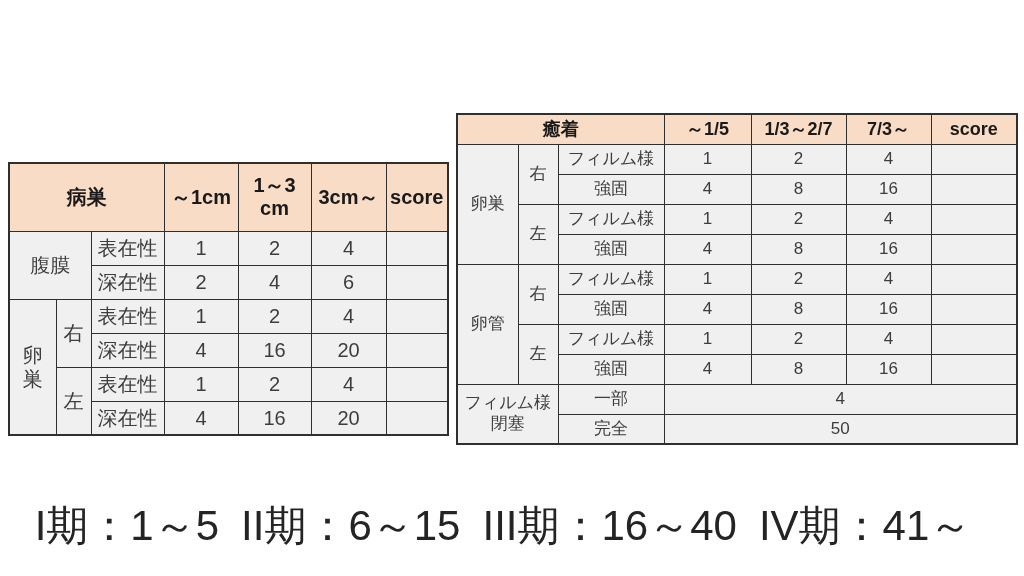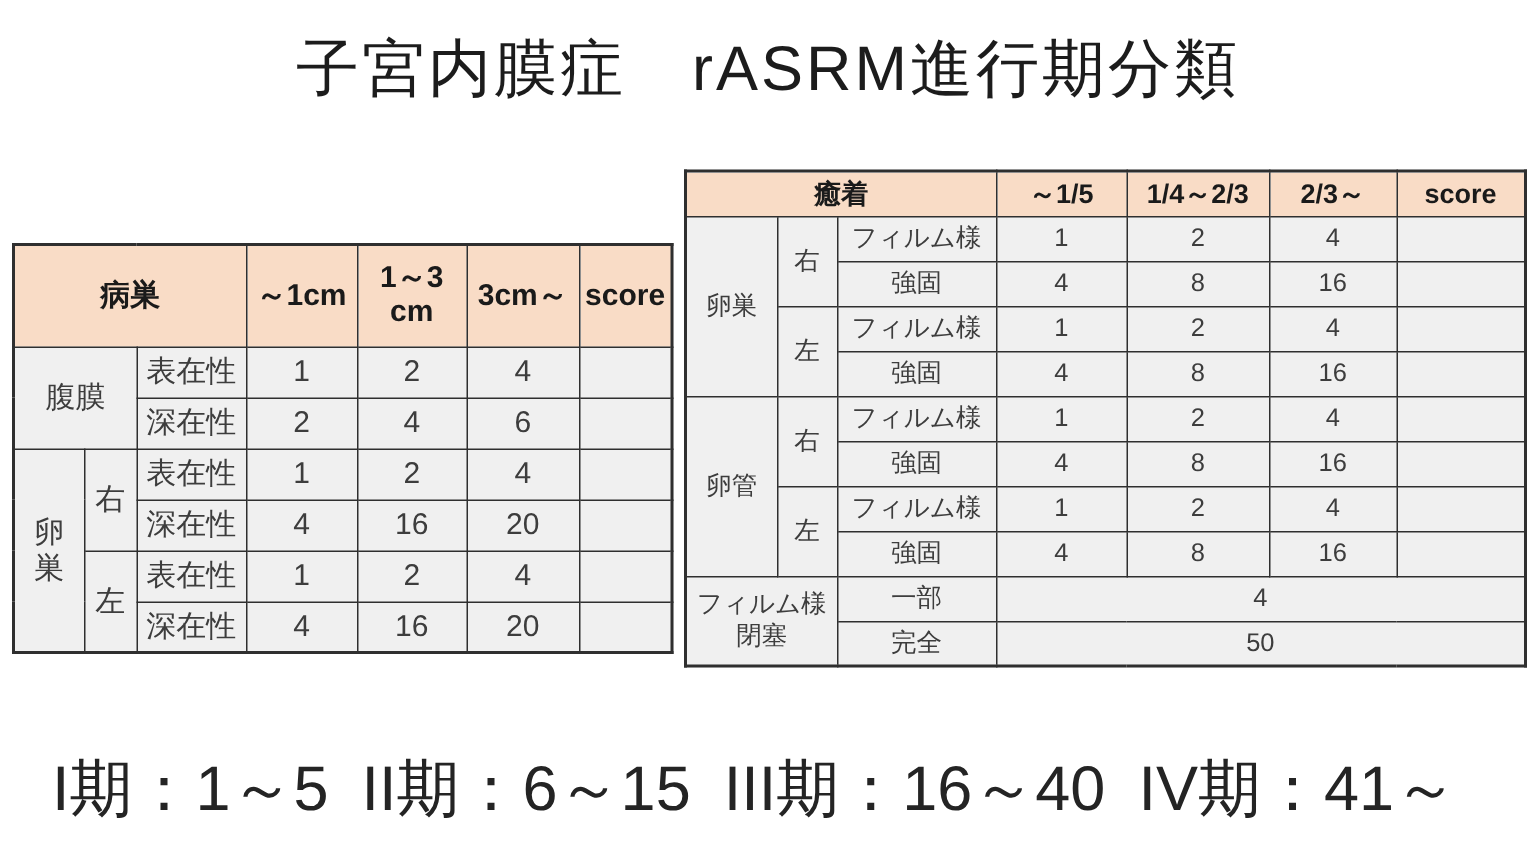--- a/index.html
+++ b/index.html
@@ -45,21 +45,20 @@
     position: absolute; left: 0; right: 18px; top: 498px;
     text-align: center; font-size: 42px; font-weight: 400; color: #242424;
   }
   .legend span { display: inline-block; margin: 0 11px; white-space: pre; }
 </style>
 </head>
 <body>
 
 <div class="slide">
 
-  <div class="title">子宮内膜症　rASRM進行期分類</div>
 
   <table class="score-tbl" id="lesion-table">
     <colgroup>
       <col style="width:47px">
         <col style="width:35px">
         <col style="width:73px">
       <col style="width:74px">
         <col style="width:73px">
         <col style="width:75px">
         <col style="width:62px">
@@ -130,22 +129,22 @@
         <col style="width:106px">
       <col style="width:87px">
         <col style="width:95px">
         <col style="width:85px">
         <col style="width:86px">
     </colgroup>
     <tbody>
       <tr class="hdr">
         <th colspan="3">癒着</th>
         <th>～1/5</th>
-        <th>1/4～2/3</th>
-        <th>2/3～</th>
+        <th>1/3～2/7</th>
+        <th>7/3～</th>
         <th>score</th>
       </tr>
       <tr class="r">
         <td rowspan="4">卵巣</td>
         <td rowspan="2">右</td>
         <td>フィルム様</td>
         <td>1</td>
         <td>2</td>
         <td>4</td>
         <td></td>

